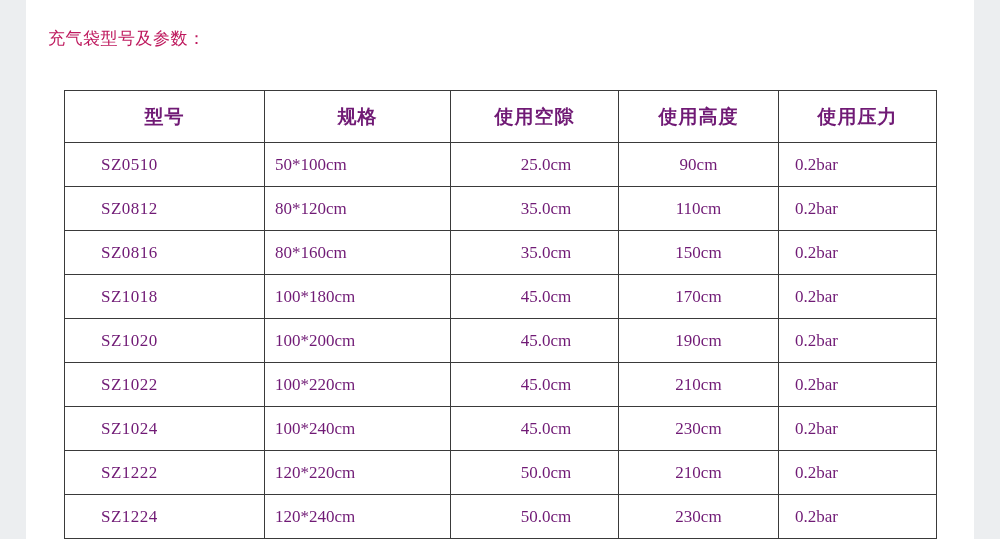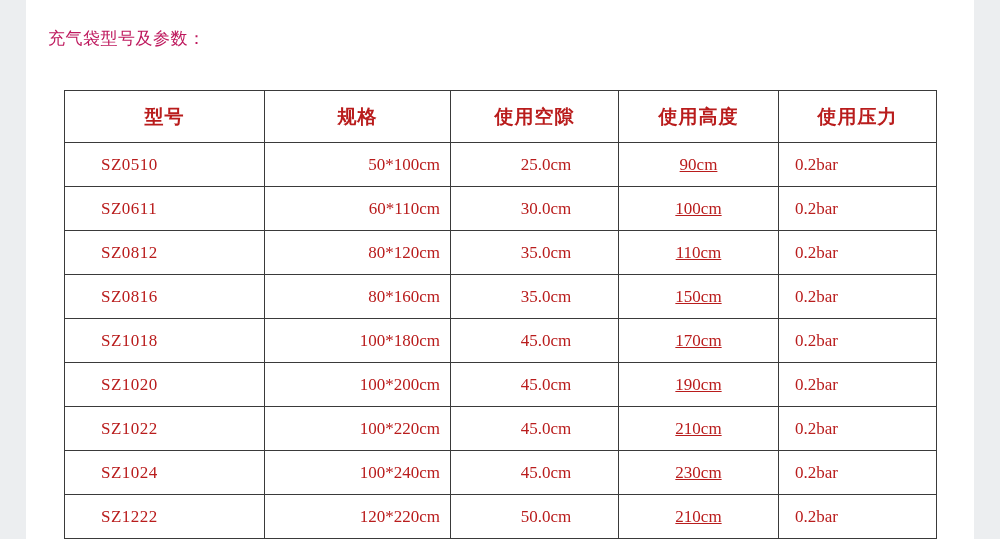--- a/index.html
+++ b/index.html
@@ -47,48 +47,47 @@
   table.spec col.c1 { width: 186px; }
   table.spec col.c2 { width: 168px; }
   table.spec col.c3 { width: 160px; }
   table.spec col.c4 { width: 158px; }
 
   table.spec th, table.spec td {
     border: 1px solid #3a3a3a;
     height: 44px;
     padding: 0 10px;
     font-size: 17px;
-    color: #b91c1c;
+    color: #701a75;
     font-family: "Liberation Serif", serif;
     vertical-align: middle;
     box-sizing: border-box;
   }
   table.spec thead th {
     height: 52px;
     text-align: center;
     font-weight: bold;
     font-size: 19px;
     font-family: "Liberation Sans", sans-serif;
     letter-spacing: 1px;
   }
   table.spec td.model {
     text-align: left;
     padding-left: 36px;
     letter-spacing: 0.5px;
   }
   table.spec td.spec-val {
-    text-align: right;
+    text-align: left;
   }
   table.spec td.gap {
     text-align: center;
     padding-left: 33px;
   }
   table.spec td.height {
     text-align: center;
-    text-decoration: underline;
   }
   table.spec td.pressure {
     text-align: left;
     padding-left: 16px;
   }
 </style>
 </head>
 <body>
 
 <div class="page">
@@ -112,27 +111,20 @@
           <th>使用高度</th>
           <th>使用压力</th>
         </tr>
       </thead>
       <tbody>
         <tr>
           <td class="model">SZ0510</td>
           <td class="spec-val">50*100cm</td>
           <td class="gap">25.0cm</td>
           <td class="height">90cm</td>
-          <td class="pressure">0.2bar</td>
-        </tr>
-        <tr>
-          <td class="model">SZ0611</td>
-          <td class="spec-val">60*110cm</td>
-          <td class="gap">30.0cm</td>
-          <td class="height">100cm</td>
           <td class="pressure">0.2bar</td>
         </tr>
         <tr>
           <td class="model">SZ0812</td>
           <td class="spec-val">80*120cm</td>
           <td class="gap">35.0cm</td>
           <td class="height">110cm</td>
           <td class="pressure">0.2bar</td>
         </tr>
         <tr>

